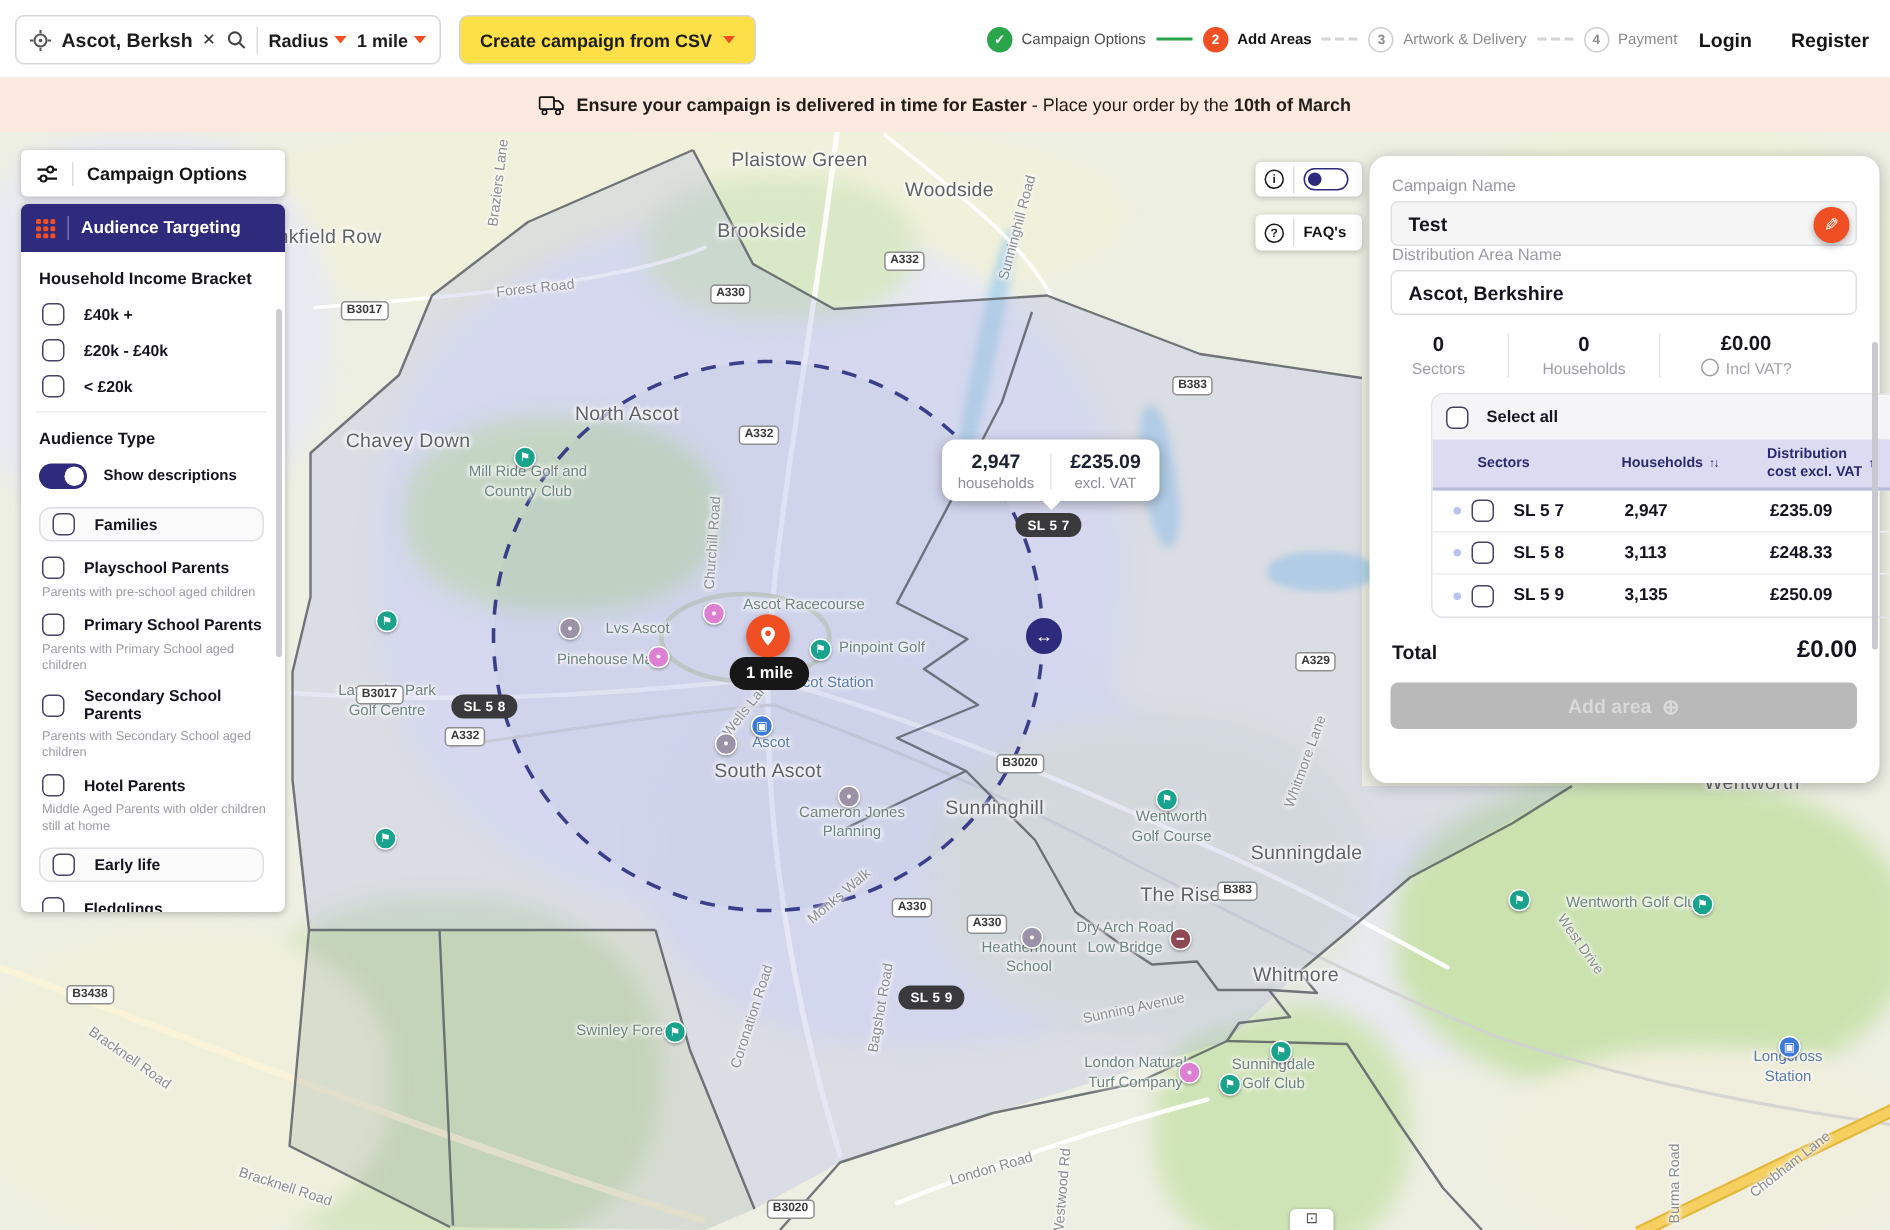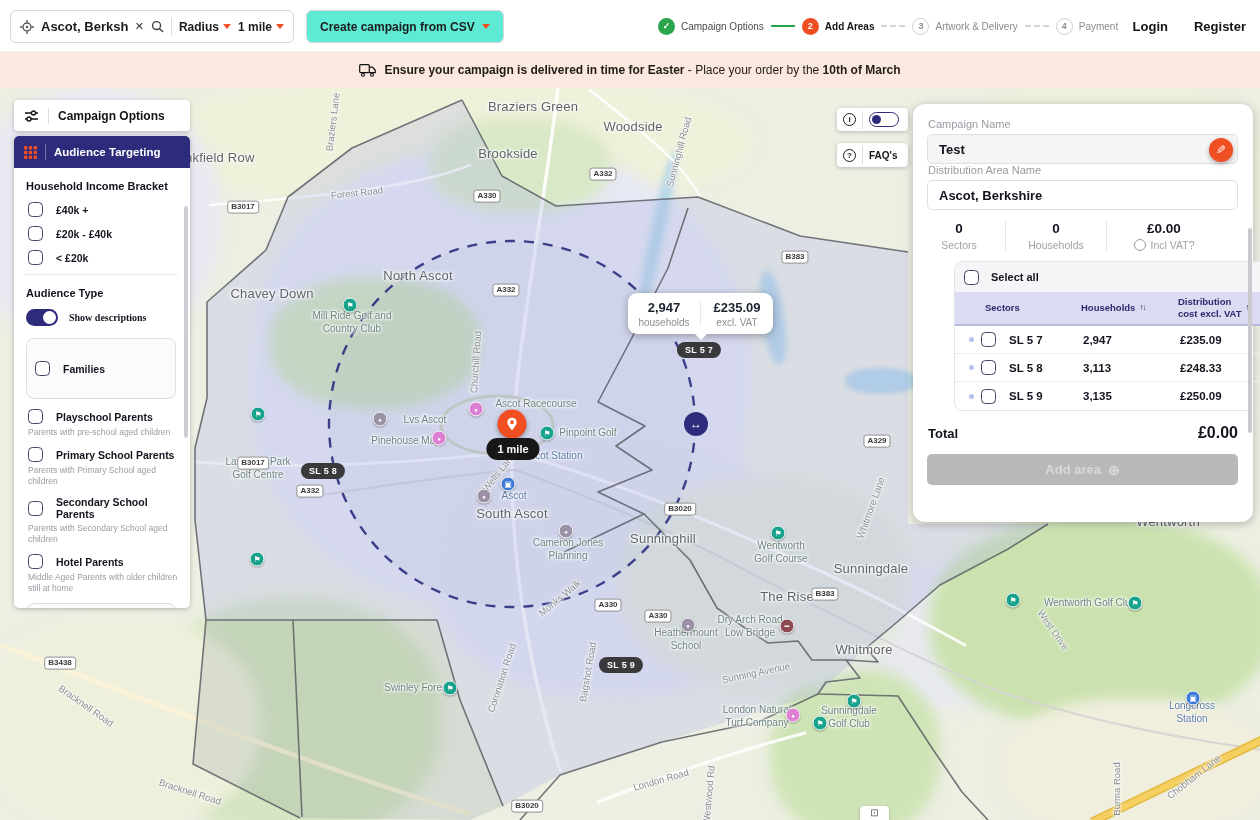--- a/index.html
+++ b/index.html
@@ -26,21 +26,21 @@
             color:#fff; font-size:8px; line-height:1; z-index:3; }
 
   
   #header { position:absolute; left:0; top:0; width:1260px; height:52px; background:#fff; z-index:20; border-bottom:1px solid #f0f0f0; }
   #searchbox { position:absolute; left:10px; top:10px; width:284px; height:33px; border:1px solid #d7d7d7; border-radius:6px;
                display:flex; align-items:center; padding:0 9px; gap:7px; background:#fff; }
   #search-value { flex:1; font-size:13px; font-weight:bold; color:#1c1c1c; white-space:nowrap; overflow:hidden; }
   .vdiv { width:1px; height:18px; background:#ddd; }
   .caret { width:0; height:0; border-left:4px solid transparent; border-right:4px solid transparent; border-top:5px solid #f04e23; display:inline-block; }
   .hdr-dd { display:flex; align-items:center; gap:4px; font-size:12px; font-weight:bold; color:#1c1c1c; cursor:pointer; }
-  #csv-btn { position:absolute; left:306px; top:10px; height:33px; border:1px solid #d7d7d7; border-radius:6px; background:#5eead4;
+  #csv-btn { position:absolute; left:306px; top:10px; height:33px; border:1px solid #d7d7d7; border-radius:6px; background:#fde047;
              display:flex; align-items:center; gap:7px; padding:0 13px; font-size:12px; font-weight:bold; color:#1c1c1c; }
   #stepper { position:absolute; left:658px; top:0; height:52px; display:flex; align-items:center; gap:7px; }
   .step { display:flex; align-items:center; gap:6px; }
   .step-dot { width:17px; height:17px; border-radius:50%; display:flex; align-items:center; justify-content:center;
               font-size:9px; font-weight:bold; flex:none; }
   .step-done .step-dot { background:#2aa54c; color:#fff; }
   .step-active .step-dot { background:#f04e23; color:#fff; }
   .step-idle .step-dot { background:#fff; color:#8b8b8b; border:1px solid #cfcfcf; }
   .step-lbl { font-size:10px; color:#4c4c4c; white-space:nowrap; }
   .step-active .step-lbl { font-weight:bold; color:#141414; }
@@ -64,24 +64,24 @@
                box-shadow:0 1px 5px rgba(0,0,0,.25); overflow:hidden; background:#fff; }
   #aud-head { height:32px; background:#2e2a7c; display:flex; align-items:center; gap:8px; padding:0 10px; }
   #aud-head .vdiv { background:rgba(255,255,255,.35); height:16px; }
   #aud-title { color:#fff; font-size:11.5px; font-weight:bold; }
   #aud-body { position:relative; height:440px; overflow:hidden; padding:10px 12px 0 10px; }
   .sec-head { font-size:11px; font-weight:bold; color:#16131f; margin:2px 0 10px 2px; }
   .cb { width:15px; height:15px; border:1.6px solid #474165; border-radius:4.5px; background:#fff; flex:none; }
   .cb-row { display:flex; align-items:center; gap:13px; margin:0 0 9px 4px; }
   .cb-lbl { font-size:10.5px; font-weight:bold; color:#16131f; }
   .divider-h { height:1px; background:#ececef; margin:8px 0 12px 0; }
-  .toggle-row { display:flex; align-items:center; gap:11px; margin:2px 0 12px 2px;font-family:Liberation Serif, serif; }
+  .toggle-row { display:flex; align-items:center; gap:11px; margin:2px 0 12px 2px; }
   .toggle-on { width:32px; height:17px; border-radius:9px; background:#2e2a7c; position:relative; flex:none; }
   .toggle-on::after { content:""; position:absolute; right:2px; top:2px; width:13px; height:13px; border-radius:50%; background:#fff; }
-  .group-box { border:1px solid #dedee4; background:#fbfbfc; border-radius:8px; padding:22px 8px; display:flex; align-items:center; gap:13px; margin:0 2px 10px 2px; }
+  .group-box { border:1px solid #dedee4; background:#fbfbfc; border-radius:8px; padding:3px 8px; display:flex; align-items:center; gap:13px; margin:0 2px 10px 2px; }
   .aud-item { margin:0 0 4px 2px; }
   .aud-item .cb-row { margin:0 0 3px 2px; }
   .aud-desc { font-size:8.5px; color:#9b9ba4; margin:0 0 9px 2px; line-height:1.3; }
   #side-scroll { position:absolute; right:2px; top:38px; width:4px; height:232px; border-radius:2px; background:#cdcdd3; }
   #mapkey-card { position:absolute; left:14px; top:610px; width:176px; height:29px; z-index:10; display:flex; align-items:center; gap:9px; padding:0 10px; }
 
   
   #panel { position:absolute; left:913px; top:104px; width:340px; height:418px; background:#fff; border-radius:12px;
            box-shadow:0 2px 10px rgba(0,0,0,.25); z-index:10; padding:14px; }
   .fld-lbl { font-size:11px; color:#9a9aa2; margin:0 0 4px 1px; }
@@ -191,21 +191,21 @@
       <path d="M206,620 L437,620 M293,620 L302,817 M437,620 L460,700 L503,806"></path>
       <path d="M1048,524 L1008,549 L940,585 L896,623 L866,648 L878,662 L846,660 L860,678 L826,682 L818,694 L898,696 L932,748 L962,792 L988,820"></path>
       <path d="M818,694 L758,722 L662,742 L600,762 L560,775 L520,820"></path>
       <path d="M688,208 L668,268 L636,330 L598,402 L645,426 L616,446 L652,470 L598,492 L644,514 L598,536 L564,552"></path>
       <path d="M644,514 L690,560 L717,608 L745,628 L768,643 L798,641 L812,660 L846,660"></path>
     </g>
     <circle cx="512" cy="424" r="183" fill="rgba(80,90,180,0.04)" stroke="#2b2f80" stroke-width="2.4" stroke-dasharray="10 9" opacity="0.9"></circle>
   </svg>
 
   <div id="labels-layer">
-      <div class="maplabel lbl-town" style="left: 533px; top: 107px;">Braziers Green</div>
+      <div class="maplabel lbl-town" style="left: 533px; top: 107px;">Plaistow Green</div>
       <div class="maplabel lbl-town" style="left: 633px; top: 127px;">Woodside</div>
       <div class="maplabel lbl-town" style="left: 508px; top: 154px;">Brookside</div>
       <div class="maplabel lbl-town" style="left: 212px; top: 158px;">Winkfield Row</div>
       <div class="maplabel lbl-town" style="left: 418px; top: 276px;">North Ascot</div>
       <div class="maplabel lbl-town" style="left: 272px; top: 294px;">Chavey Down</div>
       <div class="maplabel lbl-town" style="left: 512px; top: 514px;">South Ascot</div>
       <div class="maplabel lbl-town" style="left: 663px; top: 539px;">Sunninghill</div>
       <div class="maplabel lbl-town" style="left: 871px; top: 569px;">Sunningdale</div>
       <div class="maplabel lbl-town" style="left: 1168px; top: 522px;">Wentworth</div>
       <div class="maplabel lbl-town" style="left: 864px; top: 650px;">Whitmore</div>

